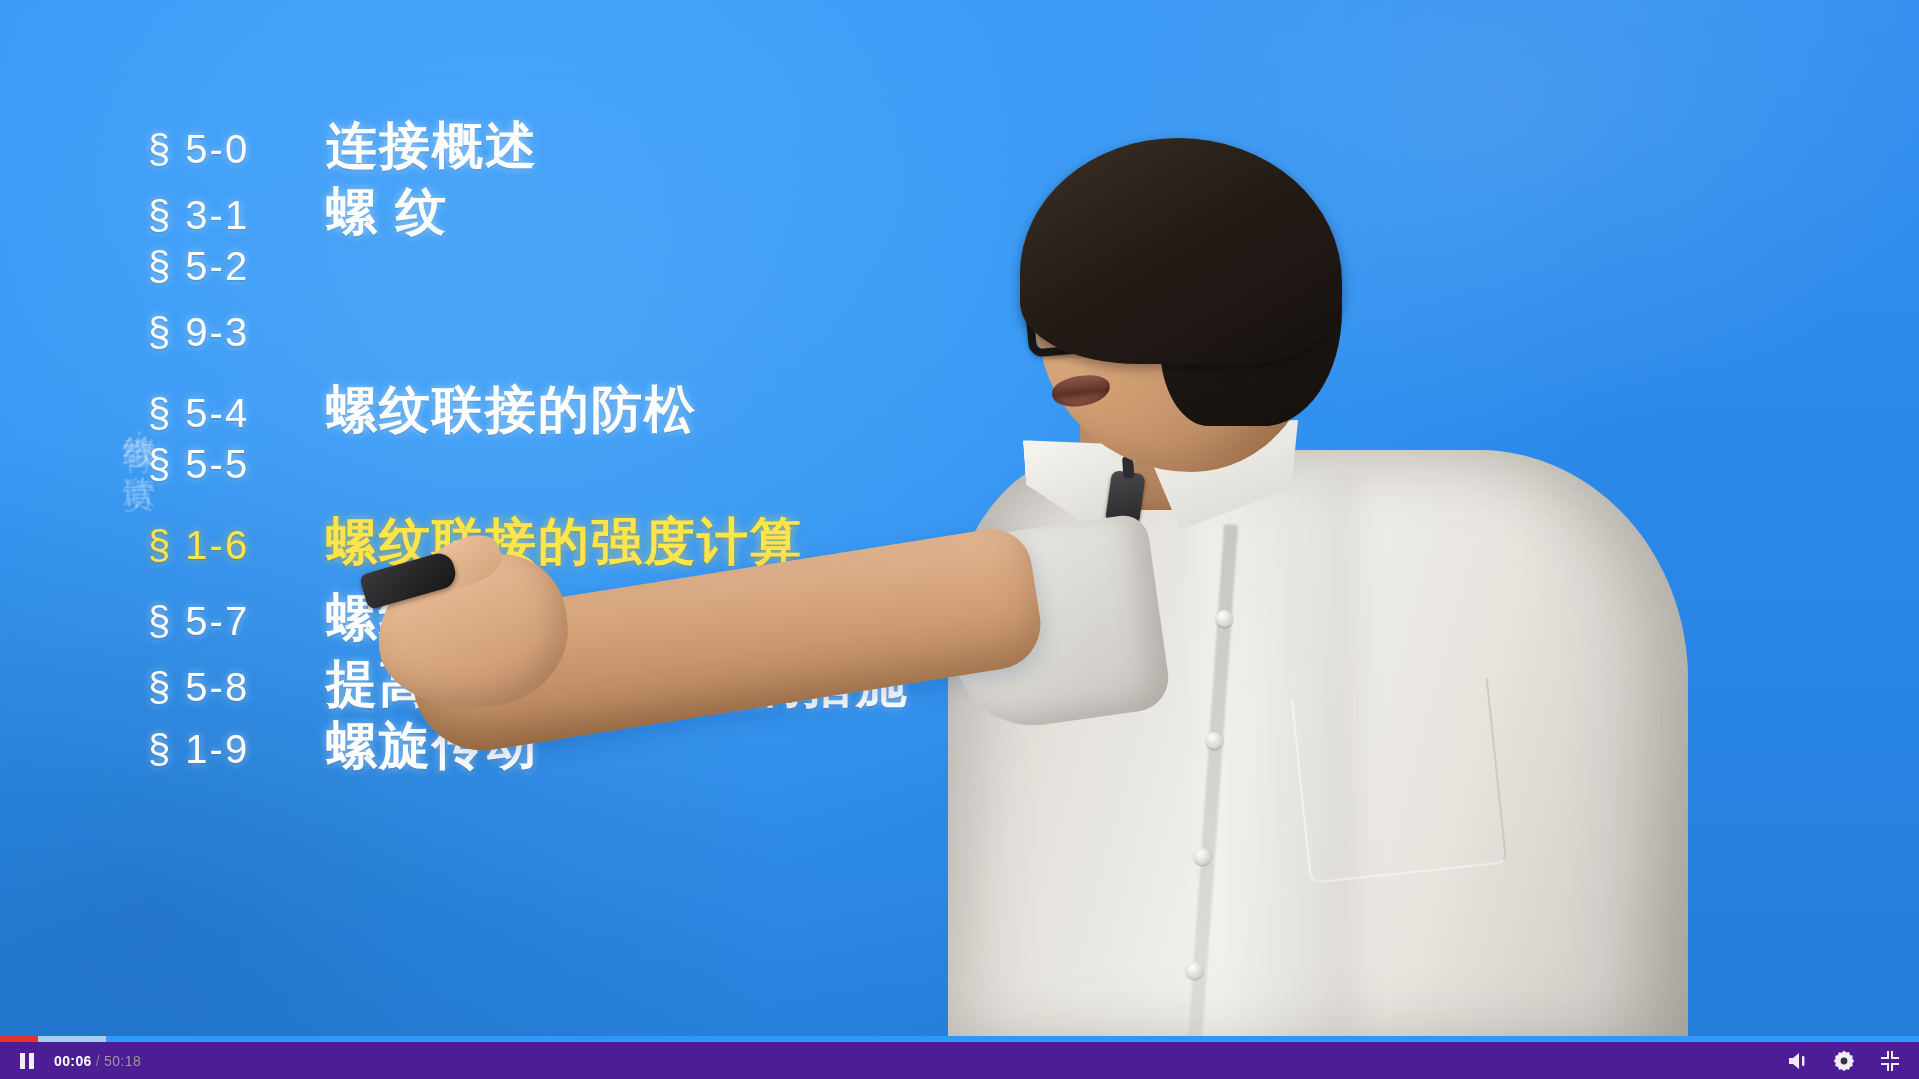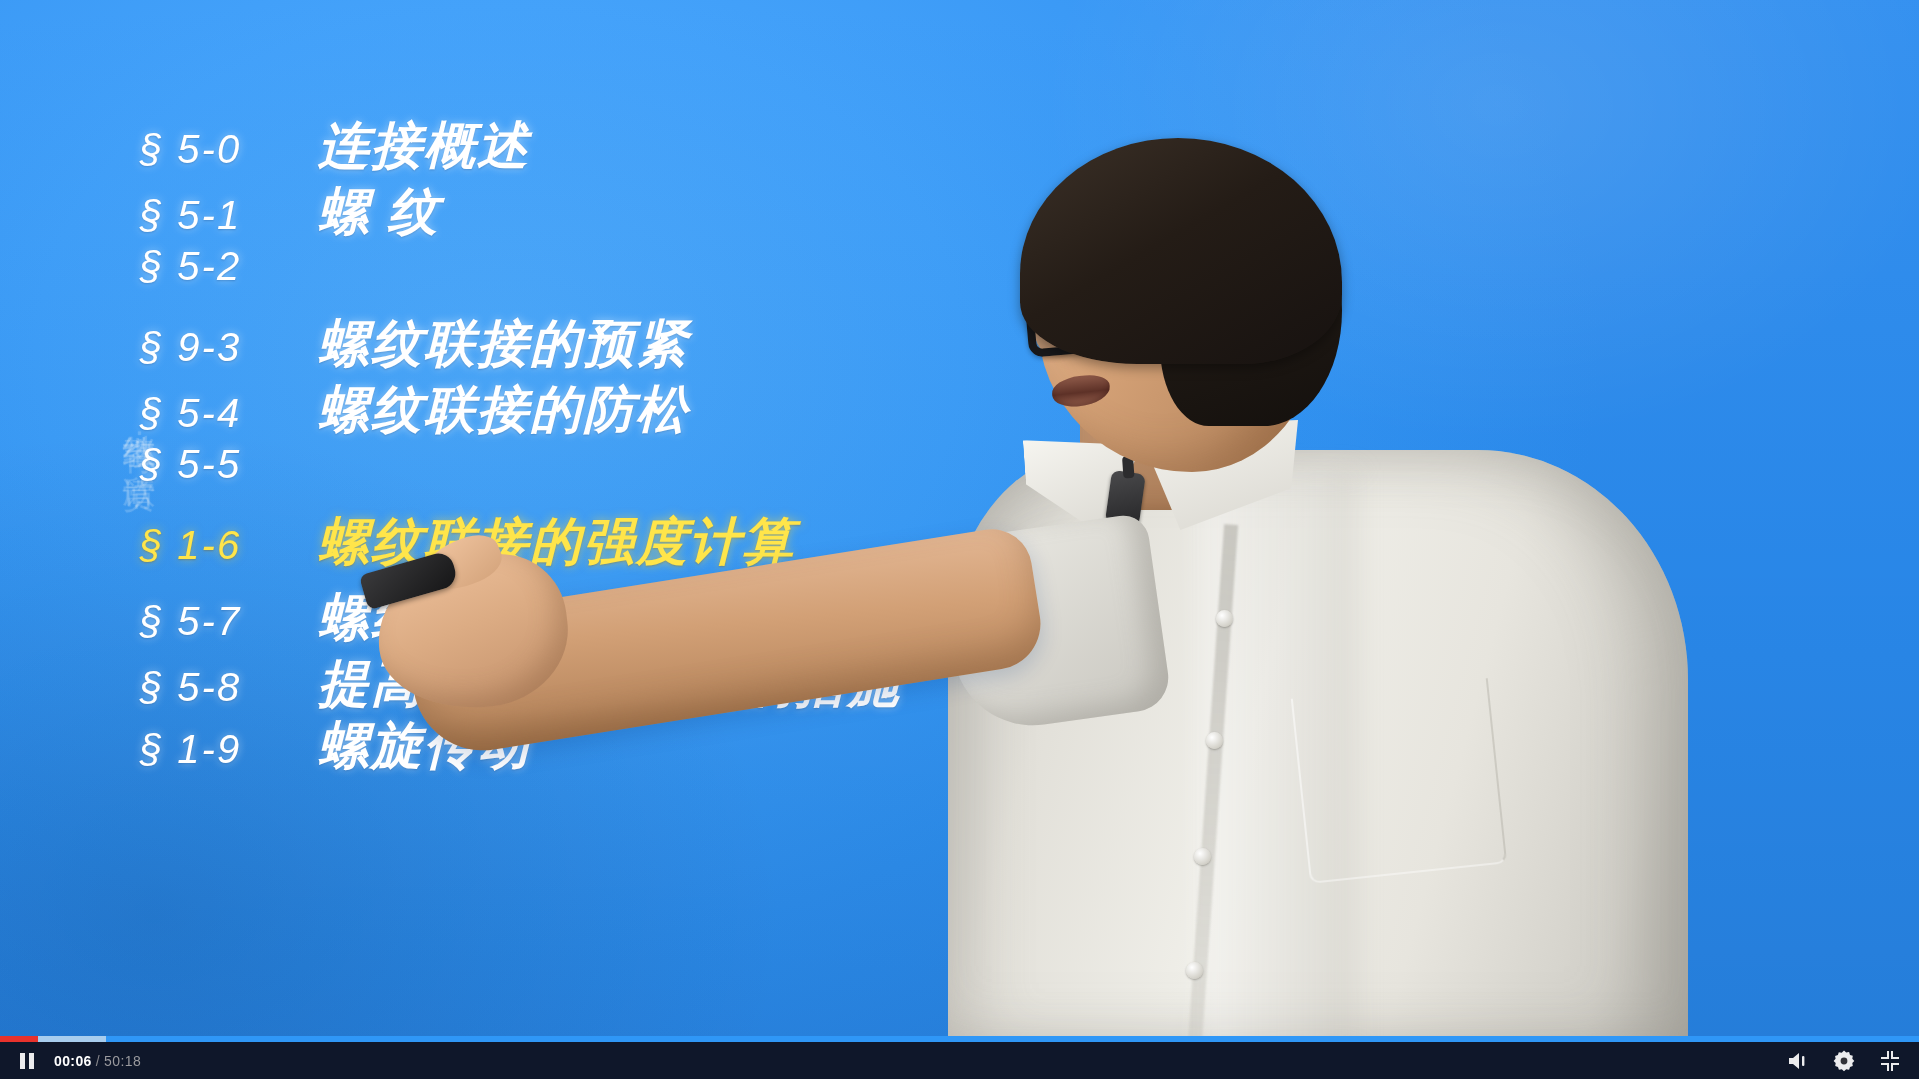--- a/index.html
+++ b/index.html
@@ -50,23 +50,22 @@
     writing-mode:vertical-rl;
     text-orientation:upright;
     white-space:nowrap;
     user-select:none;
     text-shadow:0 0 2px rgba(255,255,255,0.10);
   }
 
   
   .slide-toc {
     position:absolute;
-    left:140px; top:112px;
+    left:148px; top:112px;
     width:1000px;
-    font-style:italic;
   }
   .toc-row {
     display:flex;
     align-items:baseline;
     height:66px;
     white-space:nowrap;
   }
   .toc-num {
     flex:0 0 auto;
     width:178px;
@@ -299,21 +298,21 @@
     background:linear-gradient(160deg,#f0c49f,#d4a47c);
     border-radius:50% 42% 40% 52%;
     transform:rotate(-22deg);
   }
 
   
   .control-bar {
     position:absolute;
     left:0; bottom:0;
     width:1919px; height:37px;
-    background:#0f172a;
+    background:#4c1d95;
     display:flex;
     align-items:center;
   }
 
   .progress-track {
     position:absolute;
     left:0; top:-6px;
     width:1919px; height:6px;
     background:#2f97f7;
     cursor:pointer;
@@ -384,31 +383,30 @@
     <div class="watermark">继续教育·请欣赏</div>
 
     <div class="slide-toc">
 
       <div class="toc-row">
         <span class="toc-num">§ 5-0</span>
         <span class="toc-title">连接概述</span>
       </div>
 
       <div class="toc-row">
-        <span class="toc-num">§ 5-1</span>
+        <span class="toc-num">§ 3-1</span>
         <span class="toc-title">螺      纹</span>
       </div>
 
       <div class="toc-row">
         <span class="toc-num">§ 5-2</span>
       </div>
 
       <div class="toc-row">
         <span class="toc-num">§ 9-3</span>
-        <span class="toc-title">螺纹联接的预紧</span>
       </div>
 
       <div class="toc-row">
         <span class="toc-num">§ 5-4</span>
         <span class="toc-title">螺纹联接的防松</span>
       </div>
 
       <div class="toc-row">
         <span class="toc-num">§ 5-5</span>
       </div>

